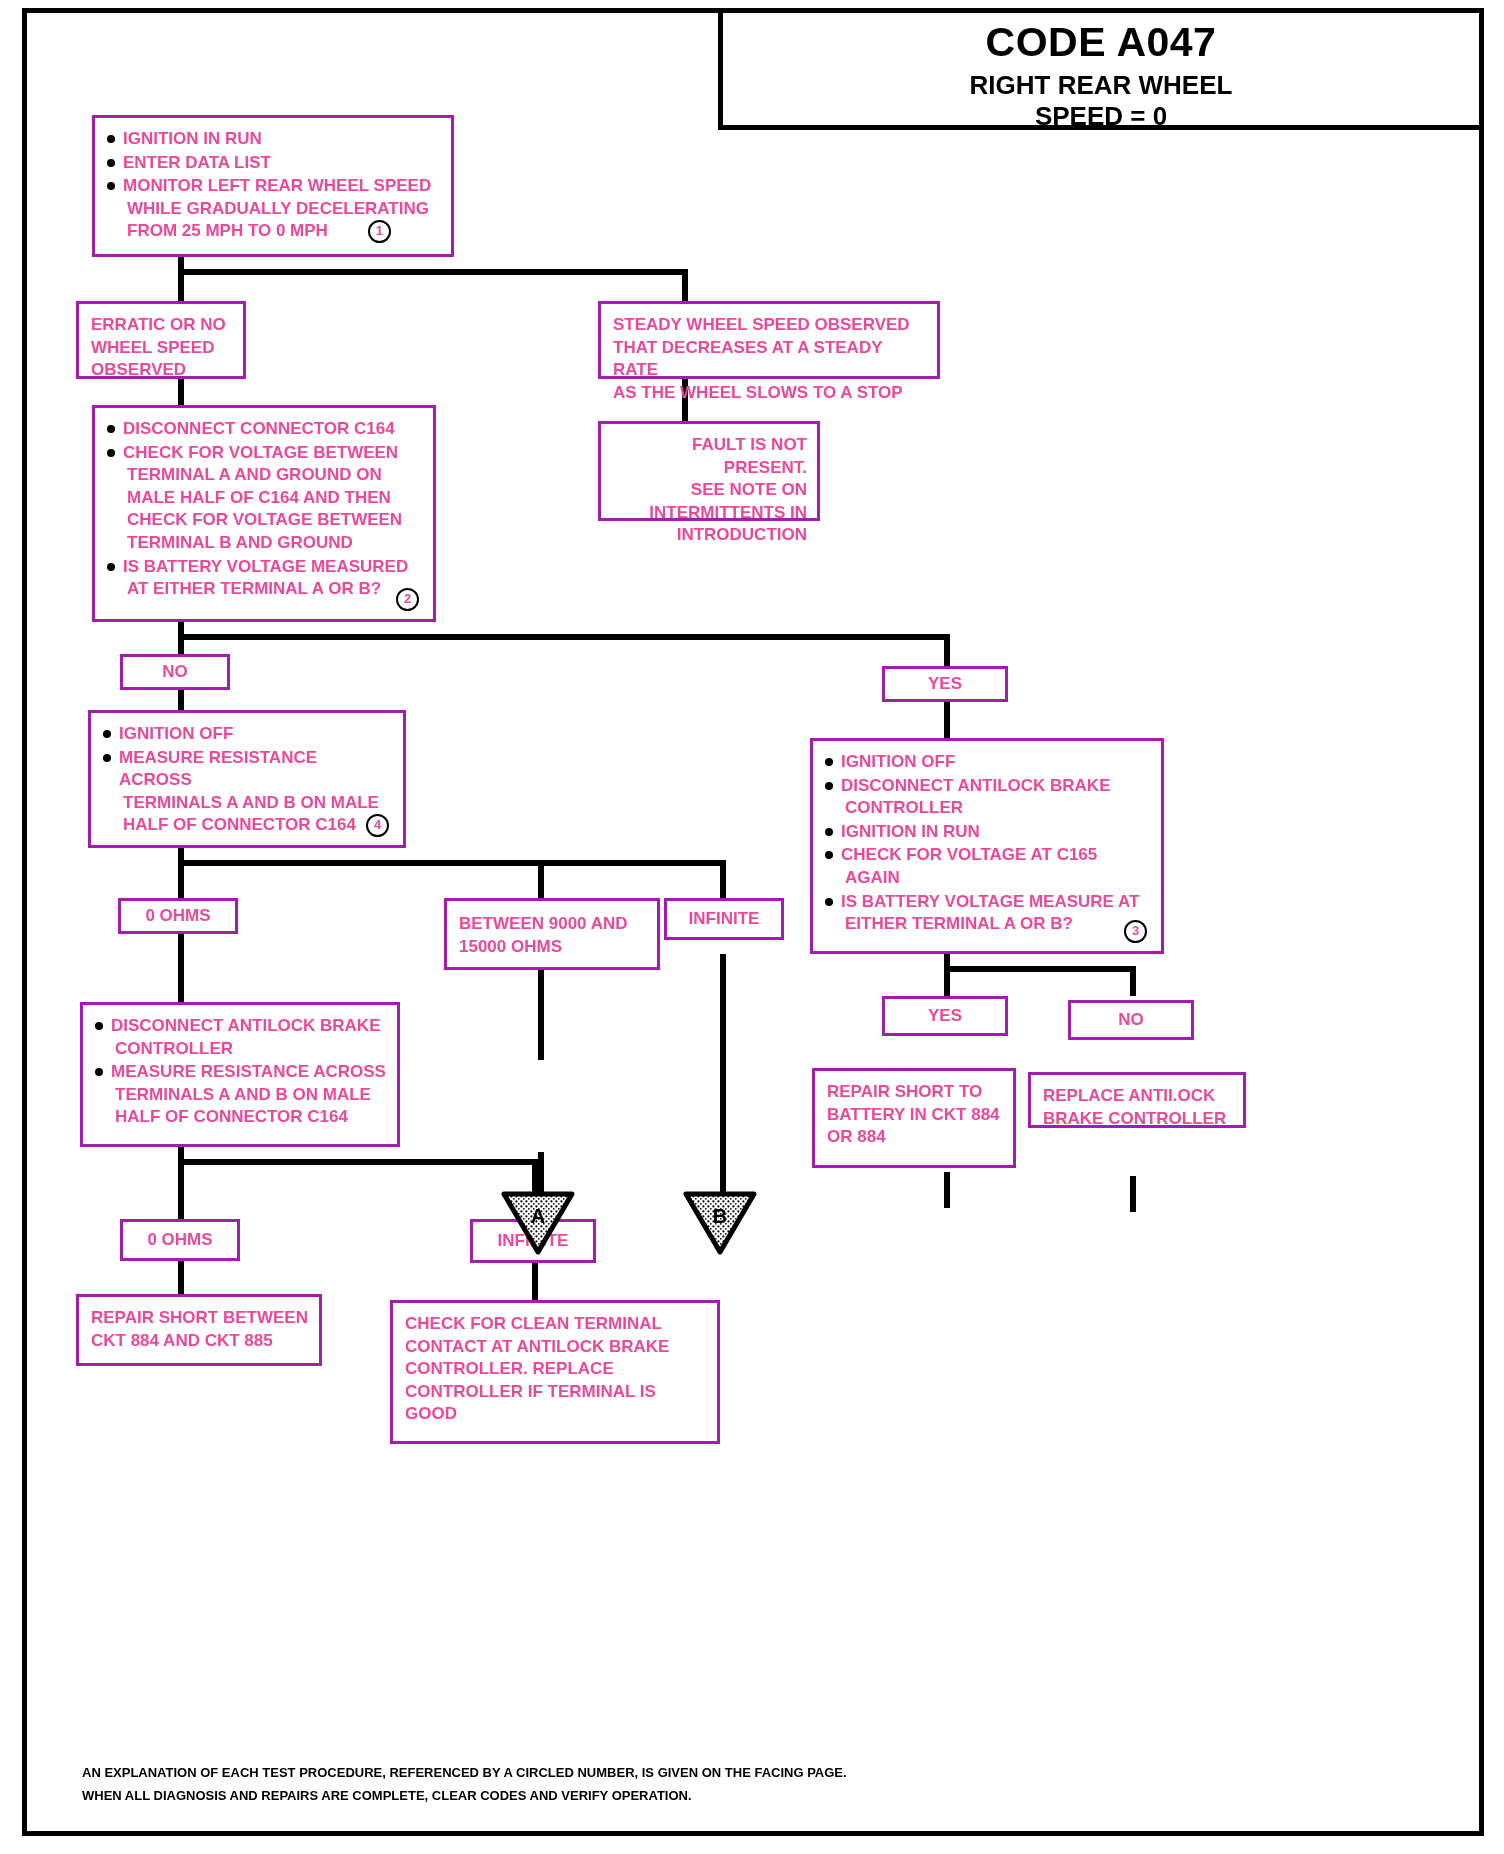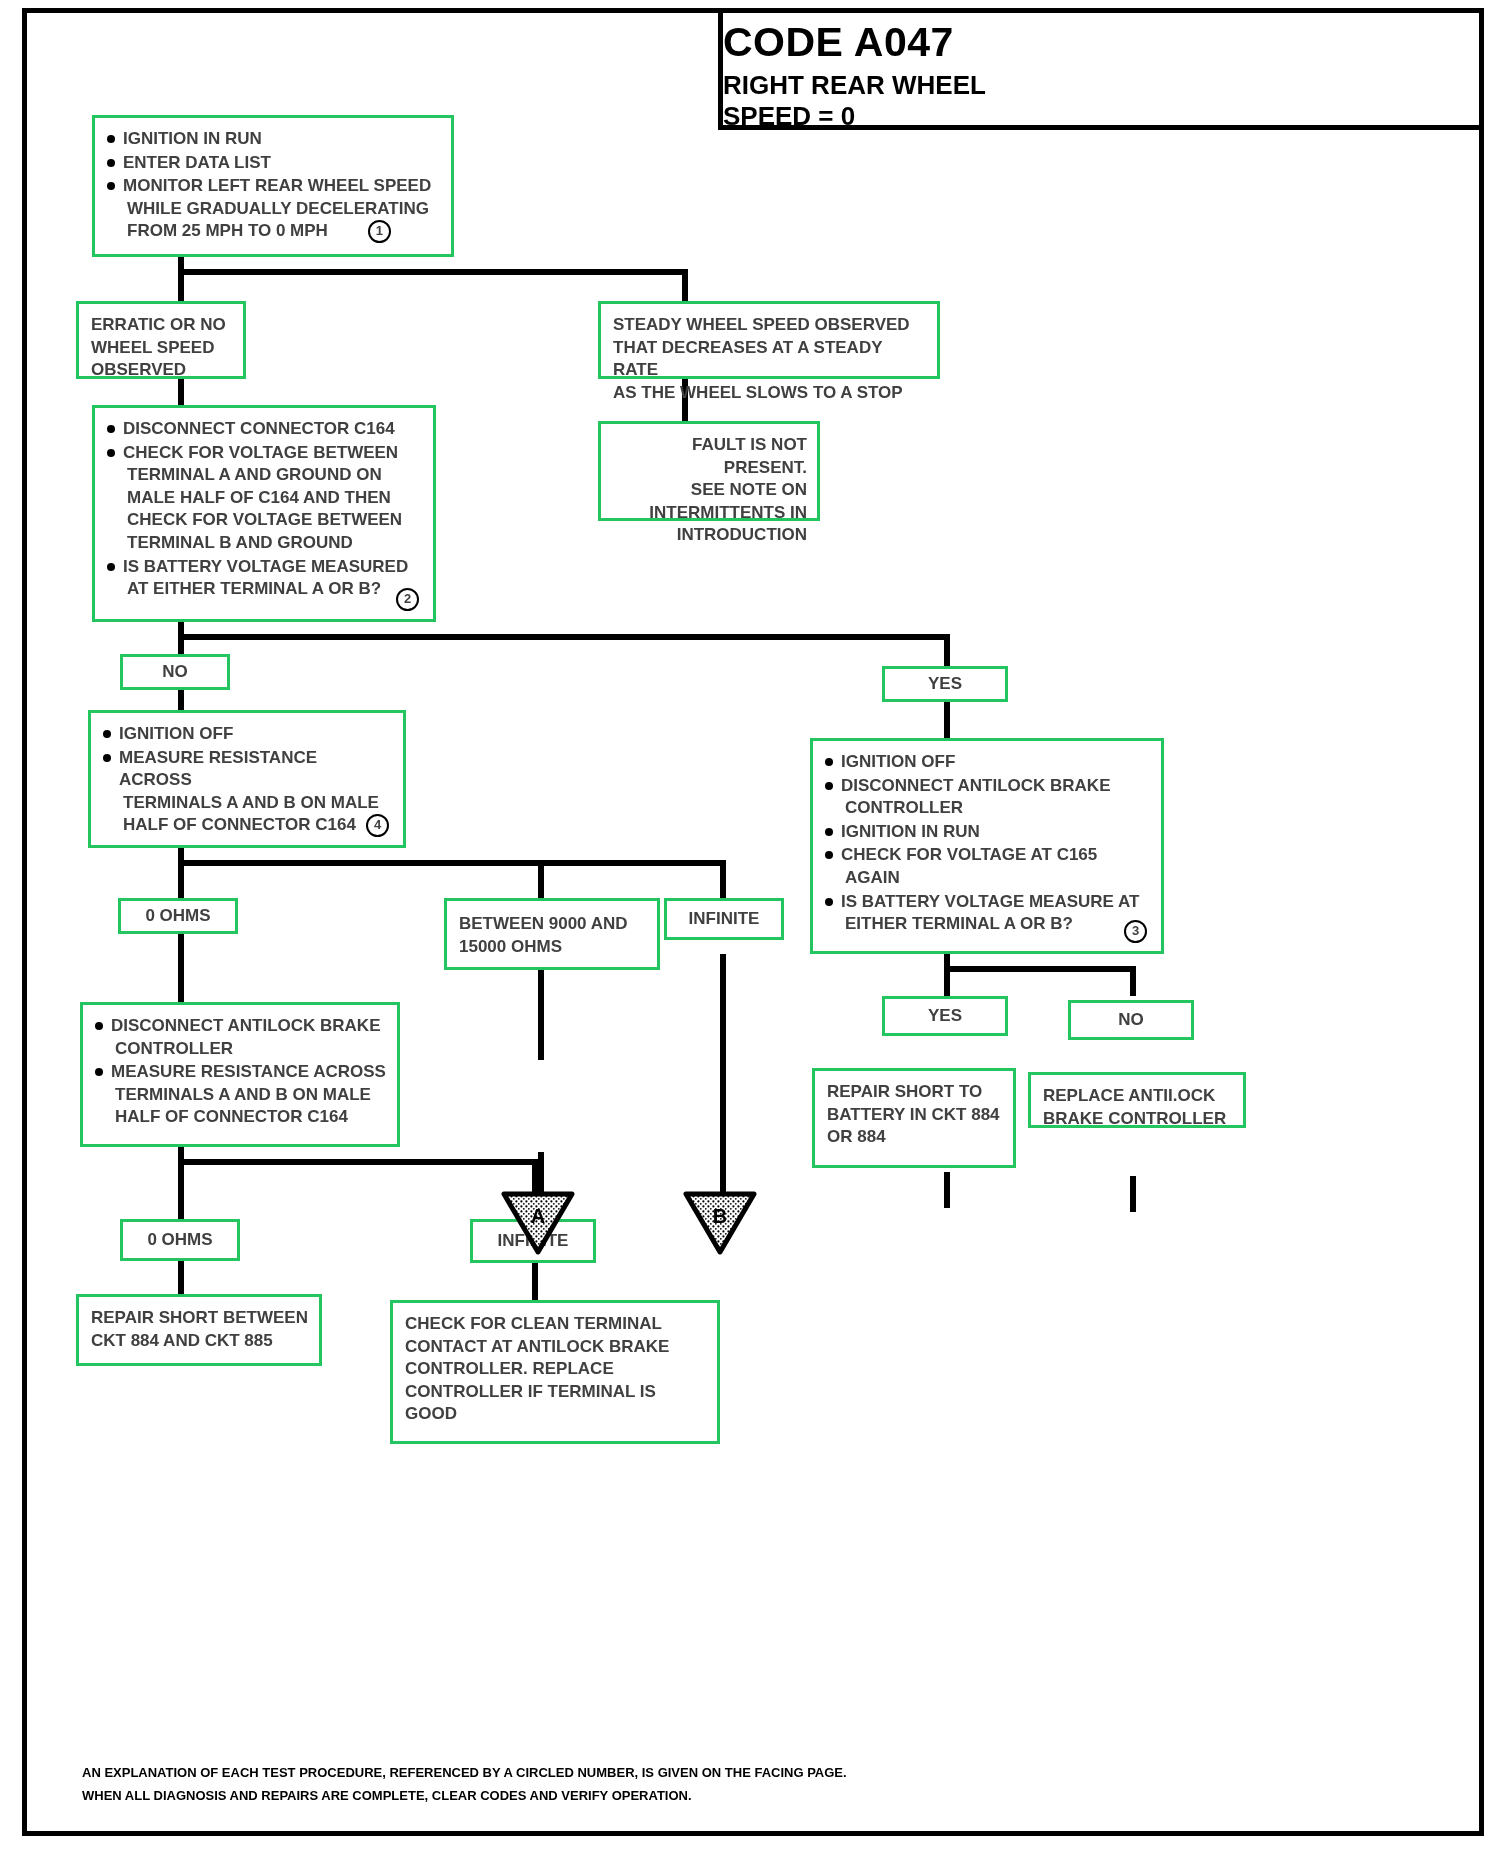--- a/index.html
+++ b/index.html
@@ -30,44 +30,44 @@
   
   .code-header {
     position: absolute;
     left: 718px;
     top: 8px;
     width: 766px;
     height: 122px;
     border: 5px solid #000;
     box-sizing: border-box;
     background: #ffffff;
-    text-align: left;
+    text-align: center;
     padding-top: 8px;
   }
   .code-title {
     font-size: 41px;
     font-weight: bold;
     letter-spacing: 0.5px;
     line-height: 1.05;
     color: #000;
   }
   .code-sub {
     font-size: 26px;
     font-weight: bold;
     line-height: 1.18;
     margin-top: 6px;
     color: #000;
   }
   
   .box {
     position: absolute;
-    border: 3px solid #22c55e;
+    border: 3px solid #a21caf;
     box-sizing: border-box;
     background: #ffffff;
-    color: #404040;
+    color: #ec4899;
     font-weight: bold;
     font-size: 17px;
     line-height: 1.33;
     padding: 10px 10px 8px 12px;
     z-index: 4;
   }
   .box.center {
     display: flex;
     align-items: center;
     justify-content: center;

